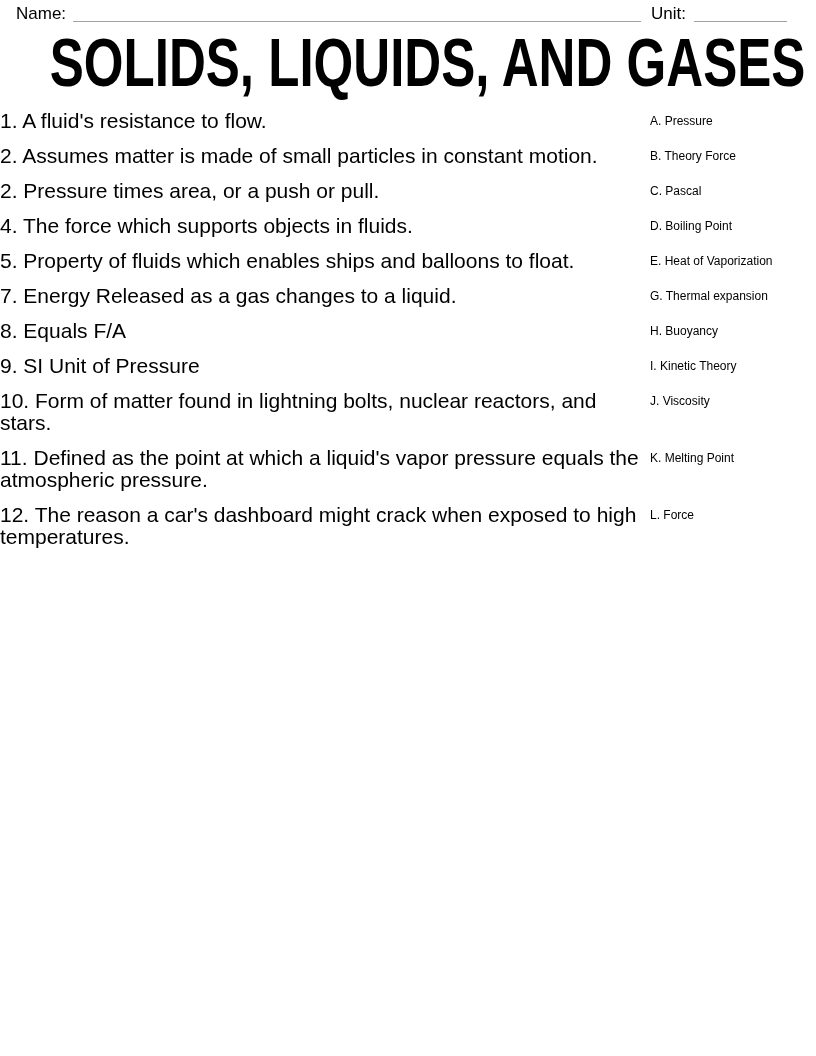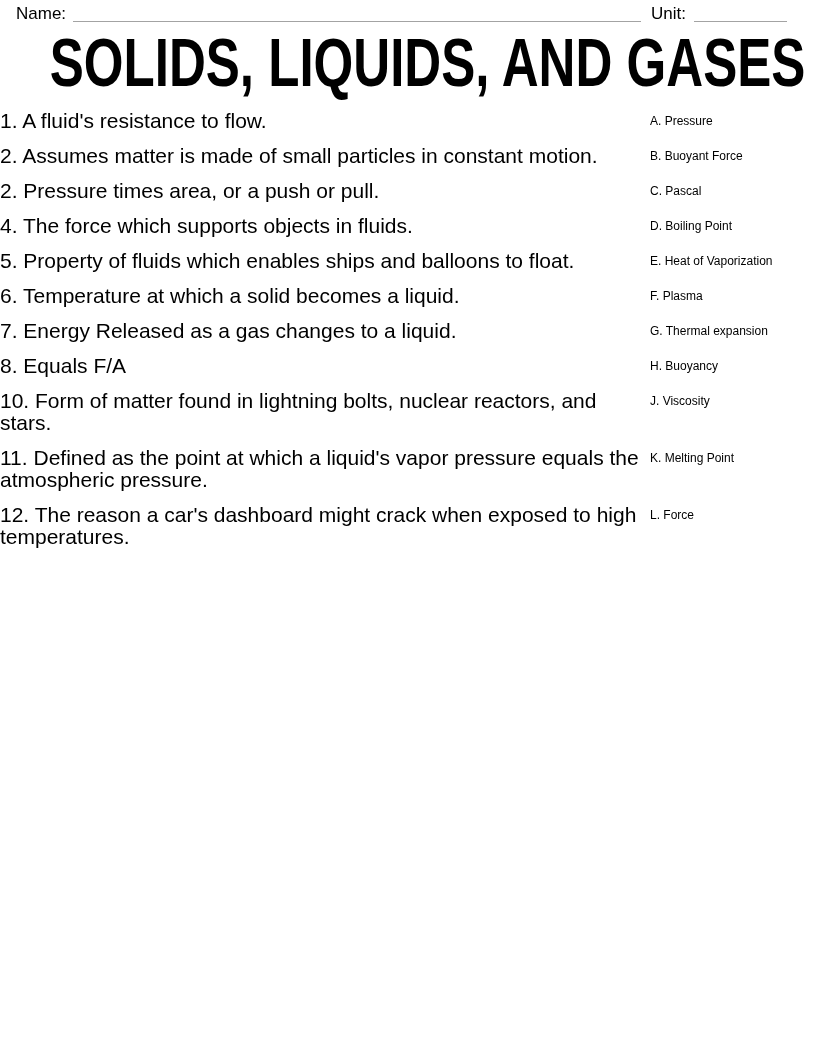--- a/index.html
+++ b/index.html
@@ -96,45 +96,45 @@
   <h1 class="title">SOLIDS, LIQUIDS, AND GASES</h1>
 </div>
 
 <div class="matching">
     <div class="row">
       <div class="q">1. A fluid's resistance to flow.</div>
       <div class="a">A. Pressure</div>
     </div>
     <div class="row">
       <div class="q">2. Assumes matter is made of small particles in constant motion.</div>
-      <div class="a">B. Buoyant Force</div>
+      <div class="a">B. Theory Force</div>
     </div>
     <div class="row">
       <div class="q">2. Pressure times area, or a push or pull.</div>
       <div class="a">C. Pascal</div>
     </div>
     <div class="row">
       <div class="q">4. The force which supports objects in fluids.</div>
       <div class="a">D. Boiling Point</div>
     </div>
     <div class="row">
       <div class="q">5. Property of fluids which enables ships and balloons to float.</div>
       <div class="a">E. Heat of Vaporization</div>
     </div>
     <div class="row">
-      <div class="q">6. Temperature at which a solid becomes a liquid.</div>
-      <div class="a">F. Plasma</div>
-    </div>
-    <div class="row">
       <div class="q">7. Energy Released as a gas changes to a liquid.</div>
       <div class="a">G. Thermal expansion</div>
     </div>
     <div class="row">
       <div class="q">8. Equals F/A</div>
       <div class="a">H. Buoyancy</div>
+    </div>
+    <div class="row">
+      <div class="q">9. SI Unit of Pressure</div>
+      <div class="a">I. Kinetic Theory</div>
     </div>
     <div class="row">
       <div class="q">10. Form of matter found in lightning bolts, nuclear reactors, and stars.</div>
       <div class="a">J. Viscosity</div>
     </div>
     <div class="row">
       <div class="q">11. Defined as the point at which a liquid's vapor pressure equals the atmospheric pressure.</div>
       <div class="a">K. Melting Point</div>
     </div>
     <div class="row">

